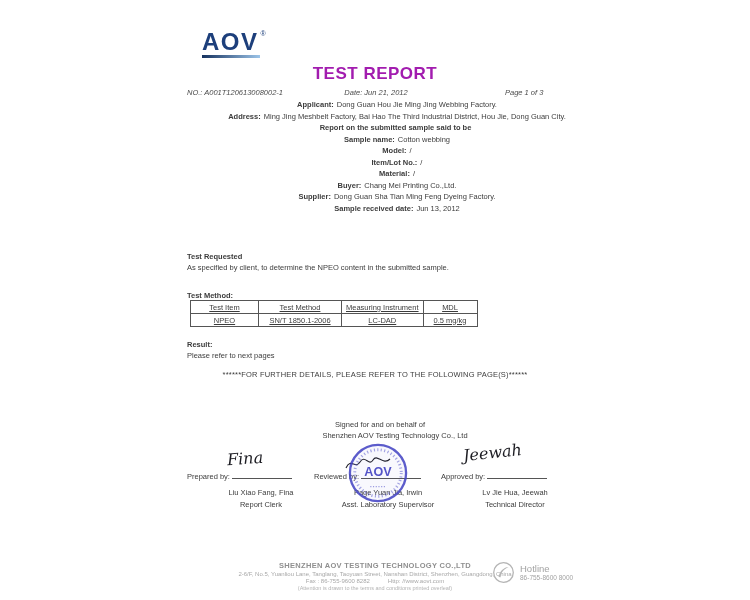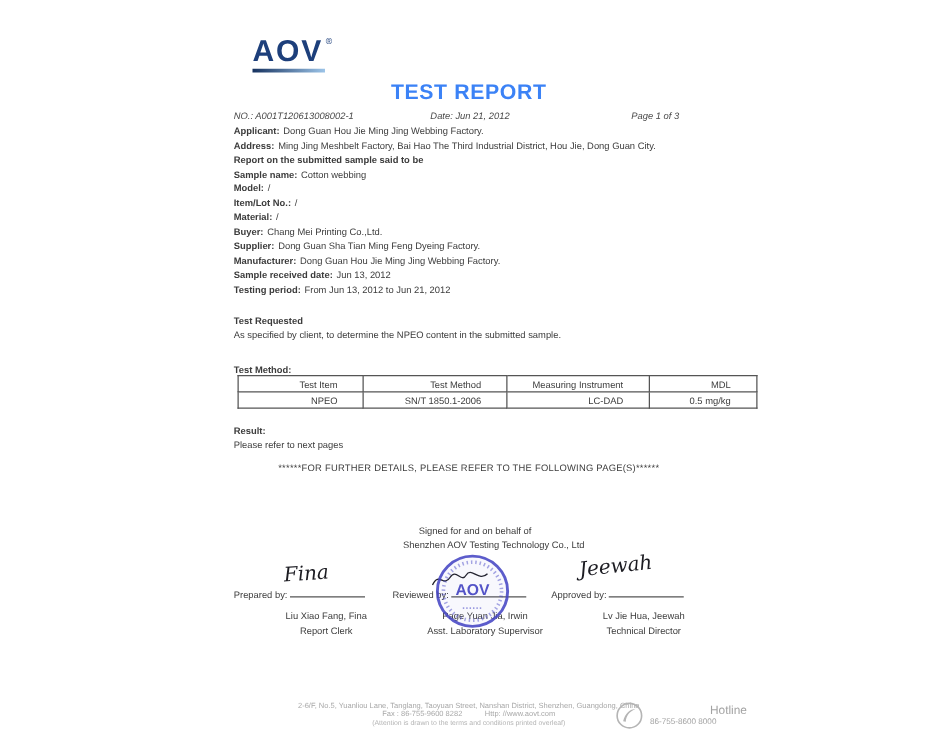--- a/index.html
+++ b/index.html
@@ -10,44 +10,44 @@
   }
 
   
   .logo { position:absolute; left:202px; top:30px; line-height:1; }
   .logo-text { font-size:24px; font-weight:bold; color:#1d3f7b; letter-spacing:1.5px; }
   .logo-reg { font-size:7px; color:#1d3f7b; vertical-align:14px; margin-left:2px; }
   .logo-bar { height:3px; width:58px; margin-top:1px; background:linear-gradient(to right,#16325f,#9cc4e8); }
 
   
   .title { position:absolute; top:64px; left:0; width:750px; text-align:center;
-           font-weight:bold; font-size:17px; color:#3b82f6; letter-spacing:0.5px; }
+           font-weight:bold; font-size:17px; color:#a21caf; letter-spacing:0.5px; }
   .meta { position:absolute; top:88px; left:187px; width:378px; height:10px;
           font-size:7.5px; color:#4a4a4a;font-style:italic; }
   .meta-no { position:absolute; left:0; top:0; }
   .meta-date { position:absolute; left:0; top:0; width:100%; text-align:center; }
   .meta-page { position:absolute; left:318px; top:0; }
 
   
   .info { position:absolute; top:99px; left:187px; width:420px; font-size:7.5px; }
-  .info .row { line-height:11.5px; height:11.5px; white-space:nowrap; }
+  .info .row { line-height:11.5px; height:11.5px; white-space:nowrap;text-align:center; }
   .info .lbl { font-weight:bold; margin-right:3px; }
 
   .sec-heading { position:absolute; left:187px; font-weight:bold; font-size:7.5px; white-space:nowrap; }
   .body-text   { position:absolute; left:187px; font-size:7.5px; white-space:nowrap; }
   .h-requested { top:252px; }  .t-requested { top:263px; }
   .h-method    { top:291px; }
   .h-result    { top:340px; }  .t-result    { top:351px; }
 
   
   .method-table { position:absolute; left:190px; top:300px; border-collapse:collapse;
                   font-size:7.5px; color:#3c3c3c; }
   .method-table th, .method-table td {
-    border:1px solid #555; font-weight:normal; text-align:right;
-    padding:1px 20px; height:10px; white-space:nowrap;
+    border:1px solid #555; font-weight:normal; text-align:center;
+    padding:1px 4px; height:10px; white-space:nowrap;text-decoration:underline;
   }
   .method-table .c1 { width:59px; } .method-table .c2 { width:74px; }
   .method-table .c3 { width:65px; } .method-table .c4 { width:45px;margin-top:15px; }
 
   .further { position:absolute; top:370px; left:0; width:750px; text-align:center;
              font-size:7.5px; color:#3c3c3c; letter-spacing:0.2px; }
 
   
   .signed-line1 { position:absolute; top:420px; left:0; width:760px; text-align:center; font-size:7.5px; }
   .signed-line2 { position:absolute; top:431px; left:20px; width:750px; text-align:center; font-size:7.5px; }
@@ -72,21 +72,21 @@
   
   .footer { position:absolute; top:561px; left:0; width:750px; text-align:center; }
   .f-company   { font-size:7.5px; font-weight:bold; color:#8f8f8f; letter-spacing:0.3px; }
   .f-address   { font-size:6px; color:#a8a8a8; margin-top:1px; }
   .f-fax       { font-size:6px; color:#a8a8a8; margin-top:1px; }
   .f-fax .gap  { display:inline-block; width:18px; }
   .f-attention { font-size:5.5px; color:#b3b3b3; margin-top:1px; }
 
   .hotline { position:absolute; left:492px; top:561px; display:flex; align-items:center; gap:5px; }
   .hotline-icon { width:23px; height:23px; }
-  .hl-label  { font-size:9.5px; color:#a3a3a3; line-height:10px;margin-left:48px; }
+  .hl-label  { font-size:9.5px; color:#a3a3a3; line-height:10px; }
   .hl-number { font-size:6.5px; color:#a3a3a3; line-height:8px; }
 </style>
 </head>
 <body>
 
 <div class="sheet">
 
   <div class="logo">
     <span class="logo-text">AOV</span><span class="logo-reg">®</span>
     <div class="logo-bar"></div>
@@ -103,23 +103,21 @@
   <div class="info">
     <div class="row"><span class="lbl">Applicant:</span><span>Dong Guan Hou Jie Ming Jing Webbing Factory.</span></div>
     <div class="row"><span class="lbl">Address:</span><span>Ming Jing Meshbelt Factory, Bai Hao The Third Industrial District, Hou Jie, Dong Guan City.</span></div>
     <div class="row"><span class="lbl">Report on the submitted sample said to be</span><span></span></div>
     <div class="row"><span class="lbl">Sample name:</span><span>Cotton webbing</span></div>
     <div class="row"><span class="lbl">Model:</span><span>/</span></div>
     <div class="row"><span class="lbl">Item/Lot No.:</span><span>/</span></div>
     <div class="row"><span class="lbl">Material:</span><span>/</span></div>
     <div class="row"><span class="lbl">Buyer:</span><span>Chang Mei Printing Co.,Ltd.</span></div>
     <div class="row"><span class="lbl">Supplier:</span><span>Dong Guan Sha Tian Ming Feng Dyeing Factory.</span></div>
-    <div class="row"><span class="lbl">Manufacturer:</span><span>Dong Guan Hou Jie Ming Jing Webbing Factory.</span></div>
     <div class="row"><span class="lbl">Sample received date:</span><span>Jun 13, 2012</span></div>
-    <div class="row"><span class="lbl">Testing period:</span><span>From Jun 13, 2012 to Jun 21, 2012</span></div>
   </div>
 
   <div class="sec-heading h-requested">Test Requested</div>
   <div class="body-text t-requested">As specified by client, to determine the NPEO content in the submitted sample.</div>
 
   <div class="sec-heading h-method">Test Method:</div>
   <table class="method-table">
     <tbody>
         <tr>
       <th class="c1">Test Item</th>
@@ -175,20 +173,21 @@
       </linearGradient>
     </defs>
     <circle cx="32" cy="32" r="29" fill="rgba(90,90,210,0.05)" stroke="#4646c4" stroke-width="2.4"></circle>
     <circle cx="32" cy="32" r="24" fill="none" stroke="#4646c4" stroke-width="3" stroke-dasharray="1.2 2.4" opacity="0.55"></circle>
     <text x="32" y="35.5" text-anchor="middle" font-size="13" font-weight="bold" fill="#3c3cc0">AOV</text>
     <path d="M21 39.5 h22" stroke="url(#stampbar)" stroke-width="2"></path>
     <path d="M24 46 h16" stroke="#4646c4" stroke-width="1.4" stroke-dasharray="1.2 1.6" opacity="0.6"></path>
   </svg>
 
   <div class="footer">
+    <div class="f-company">SHENZHEN AOV TESTING TECHNOLOGY CO.,LTD</div>
     <div class="f-address">2-6/F, No.5, Yuanliou Lane, Tanglang, Taoyuan Street, Nanshan District, Shenzhen, Guangdong, China</div>
     <div class="f-fax">
       <span>Fax : 86-755-9600 8282</span><span class="gap"></span><span>Http: //www.aovt.com</span>
     </div>
     <div class="f-attention">(Attention is drawn to the terms and conditions printed overleaf)</div>
   </div>
 
   <div class="hotline">
     <svg class="hotline-icon" viewBox="0 0 23 23">
       <circle cx="11.5" cy="11.5" r="9.8" fill="none" stroke="#b5b5b5" stroke-width="1.3"></circle>

